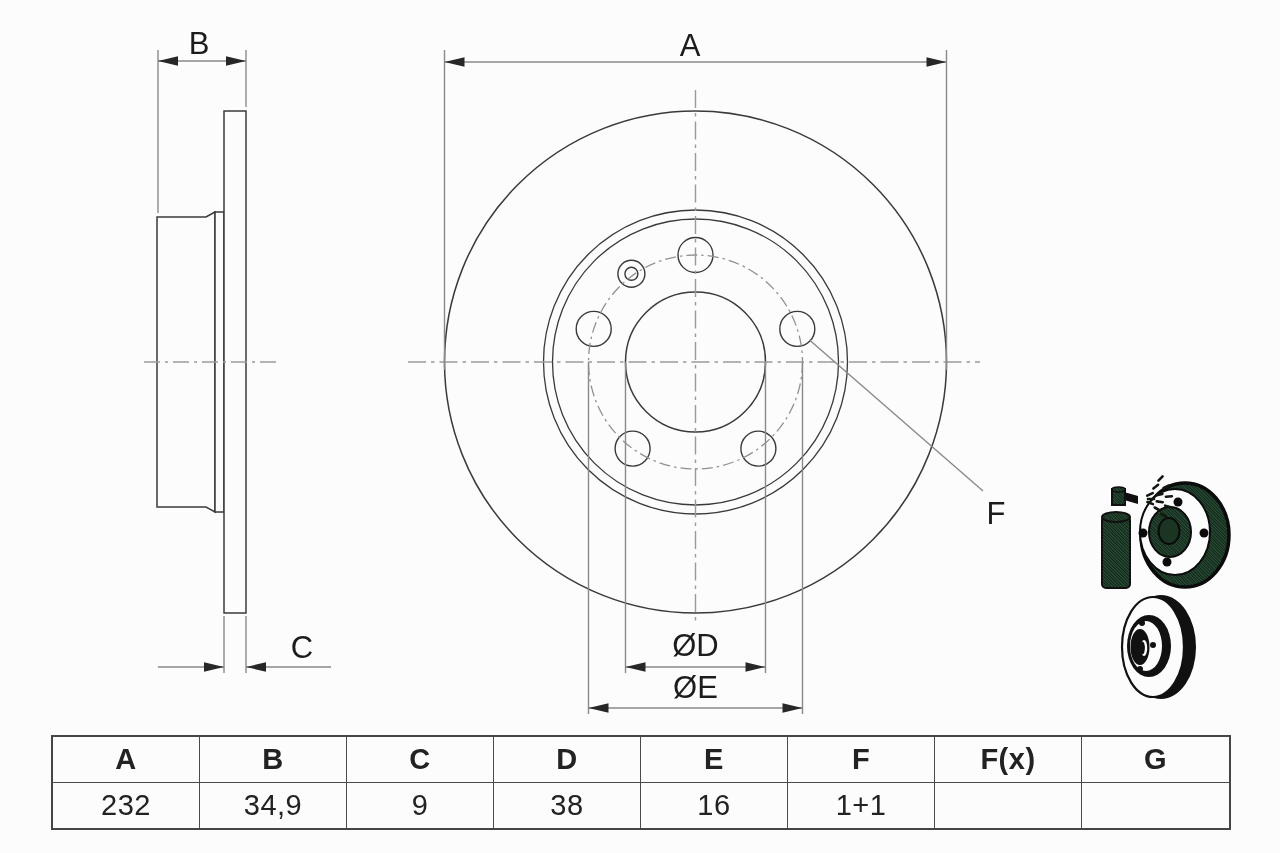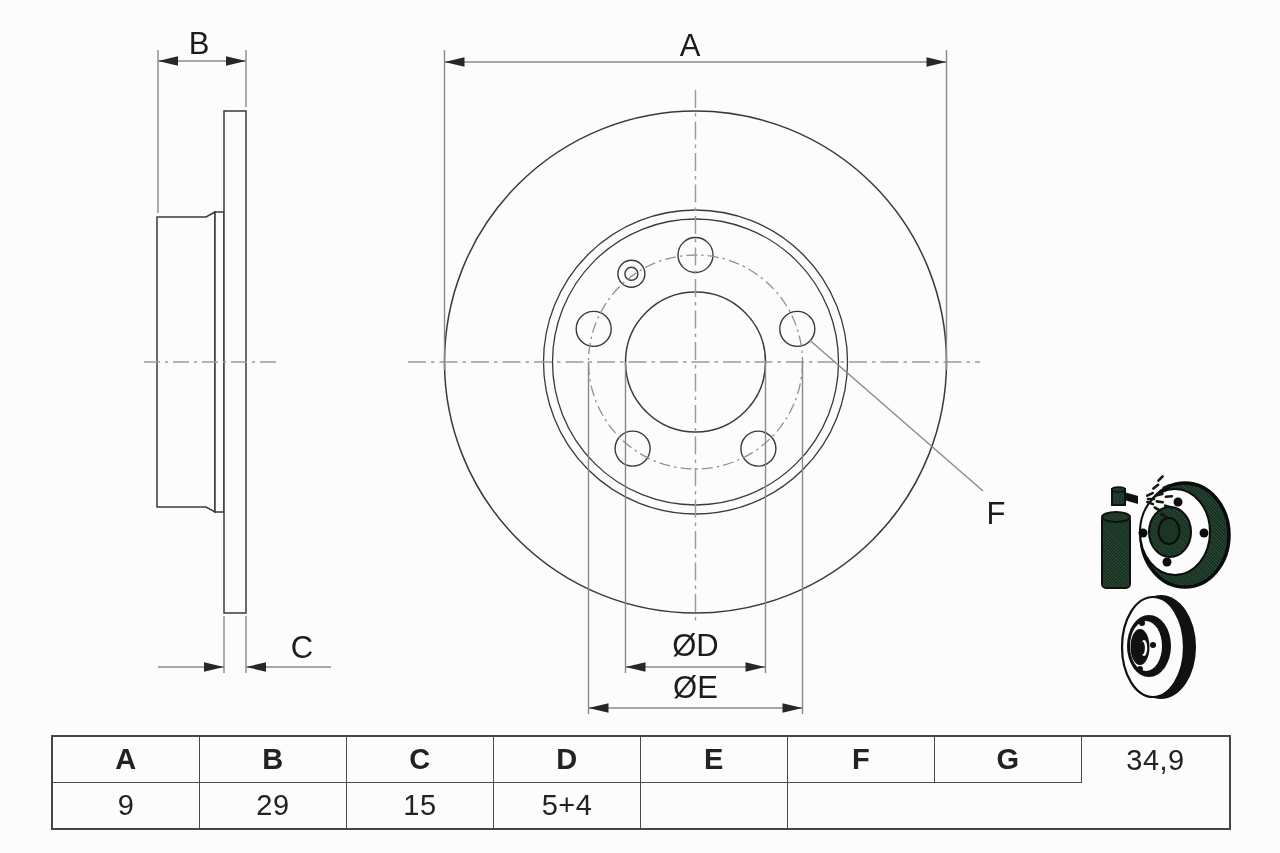--- a/index.html
+++ b/index.html
@@ -198,22 +198,24 @@
     </g>
   </svg>
 
   <div class="spec-table">
     <div class="cell head">A</div>
     <div class="cell head">B</div>
     <div class="cell head">C</div>
     <div class="cell head">D</div>
     <div class="cell head">E</div>
     <div class="cell head">F</div>
+    <div class="cell head">F(x)</div>
     <div class="cell head">G</div>
+    <div class="cell val">232</div>
     <div class="cell val">34,9</div>
     <div class="cell val">9</div>
-    <div class="cell val">29</div>
-    <div class="cell val">15</div>
-    <div class="cell val">5+4</div>
+    <div class="cell val">38</div>
+    <div class="cell val">16</div>
+    <div class="cell val">1+1</div>
     <div class="cell val"></div>
   </div>
 
 </div>
 
 </body></html>

